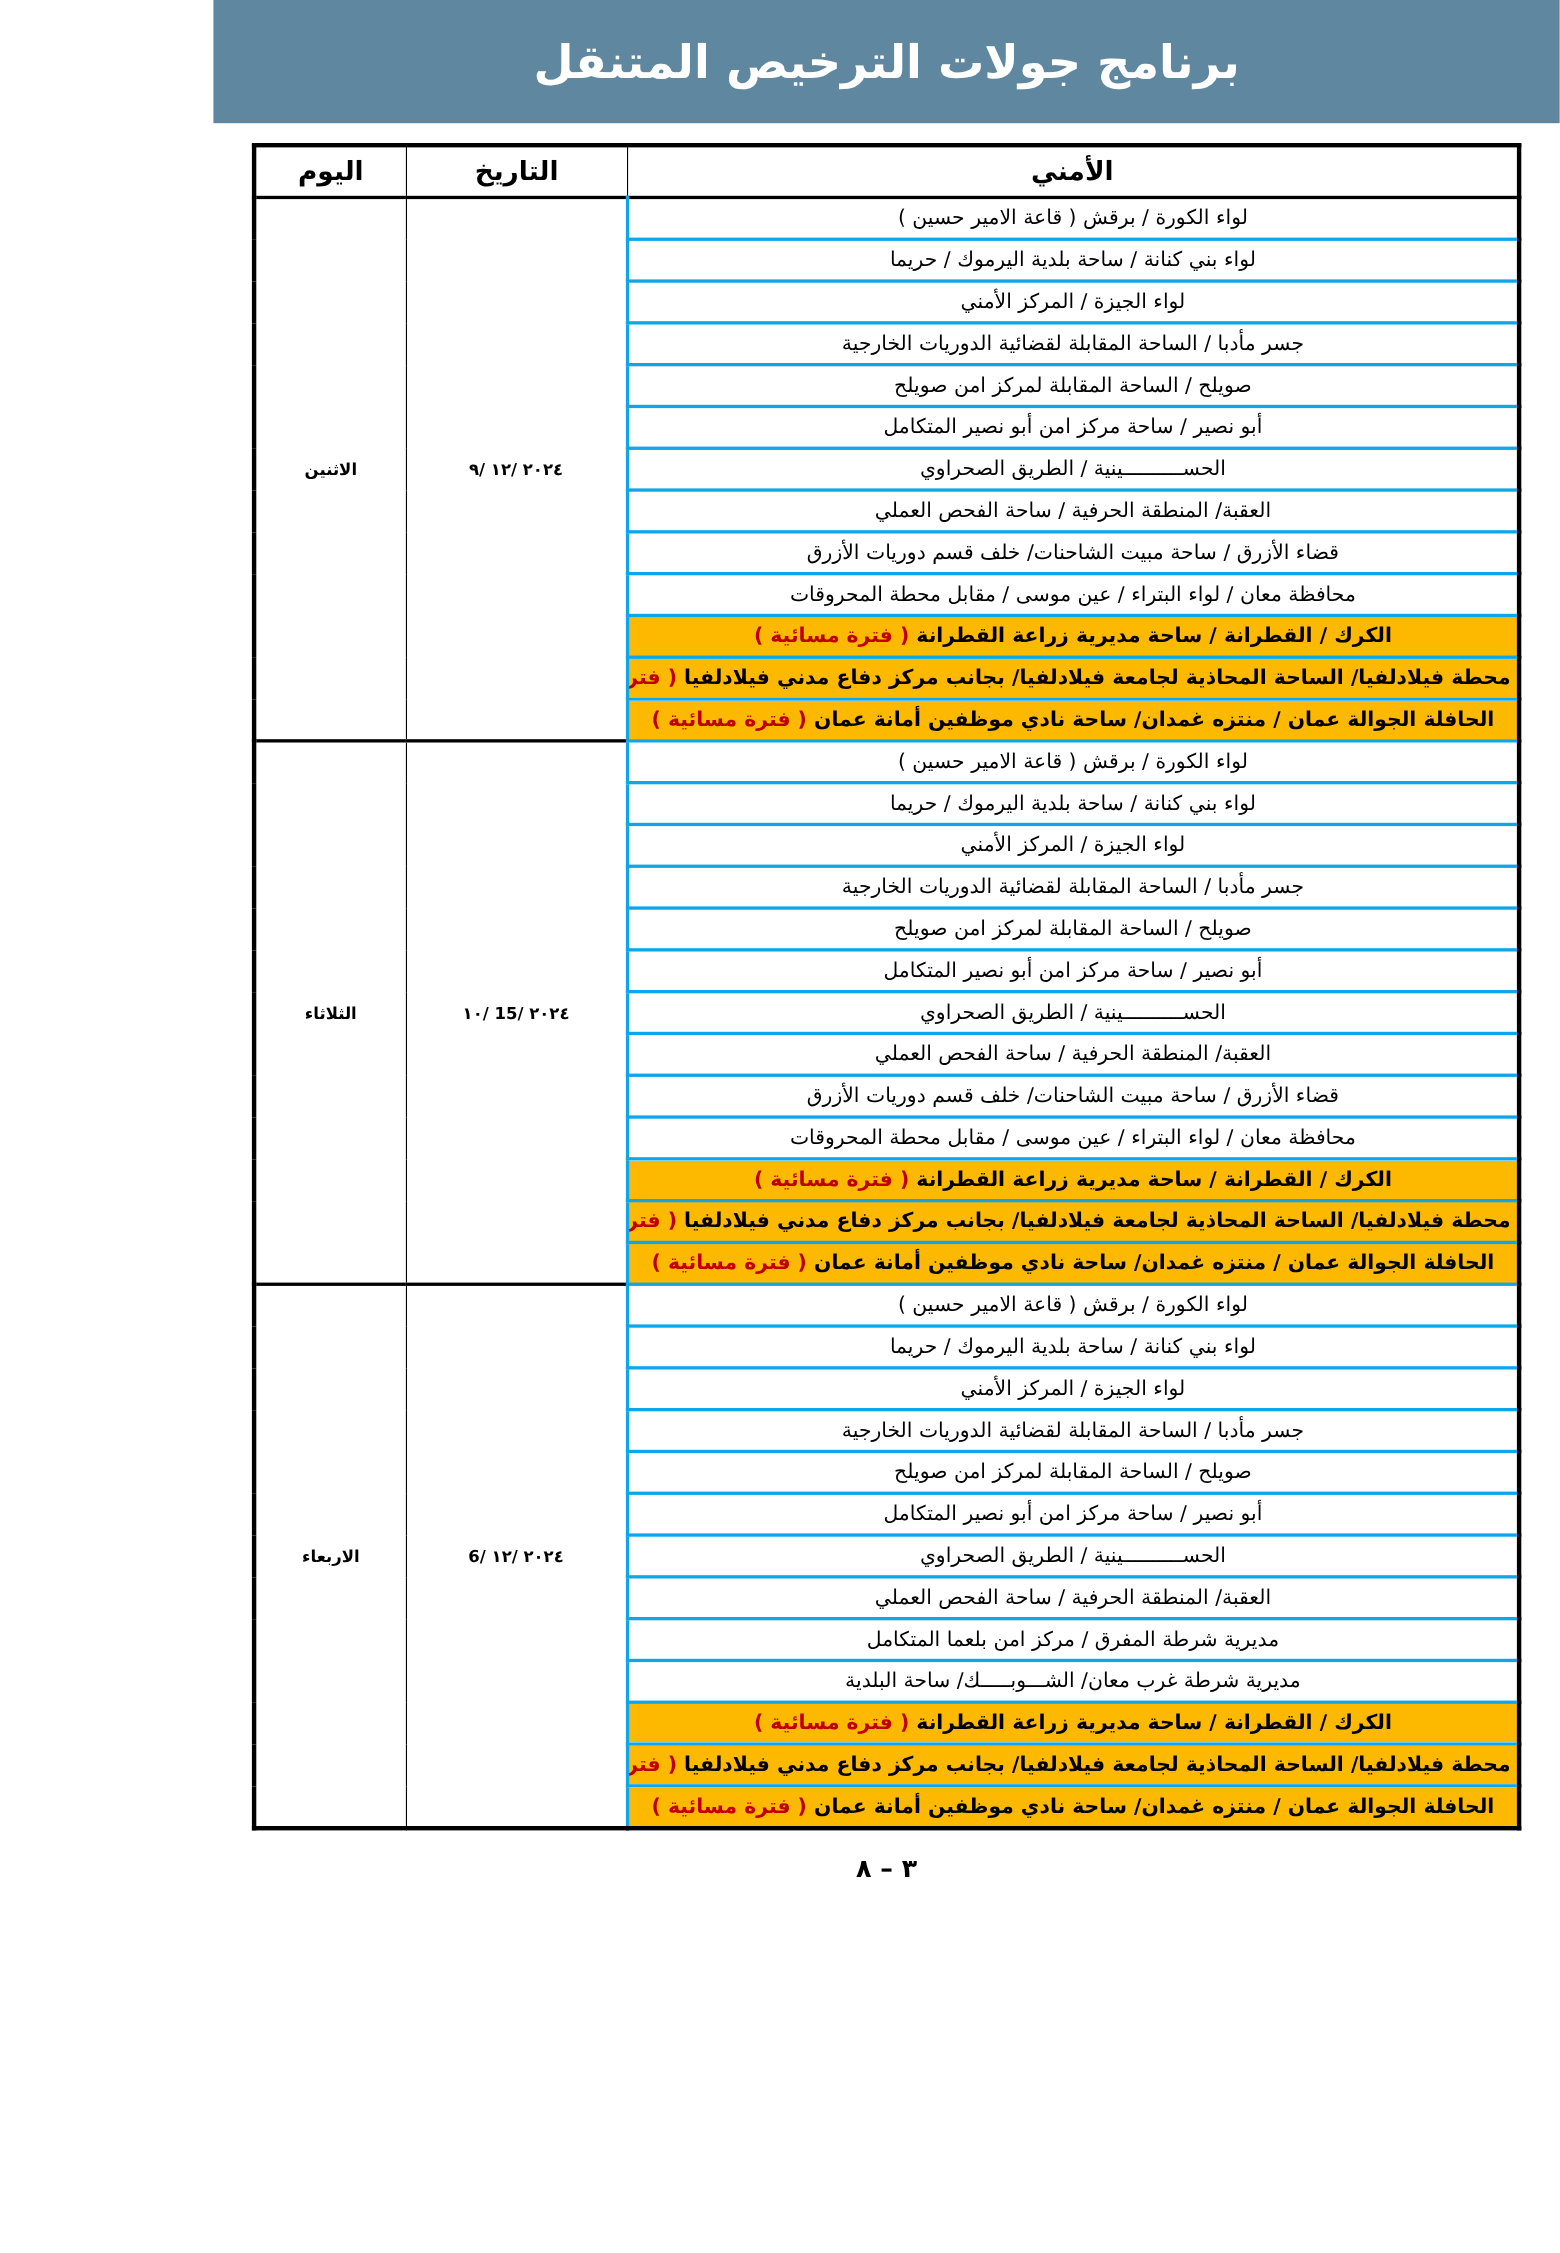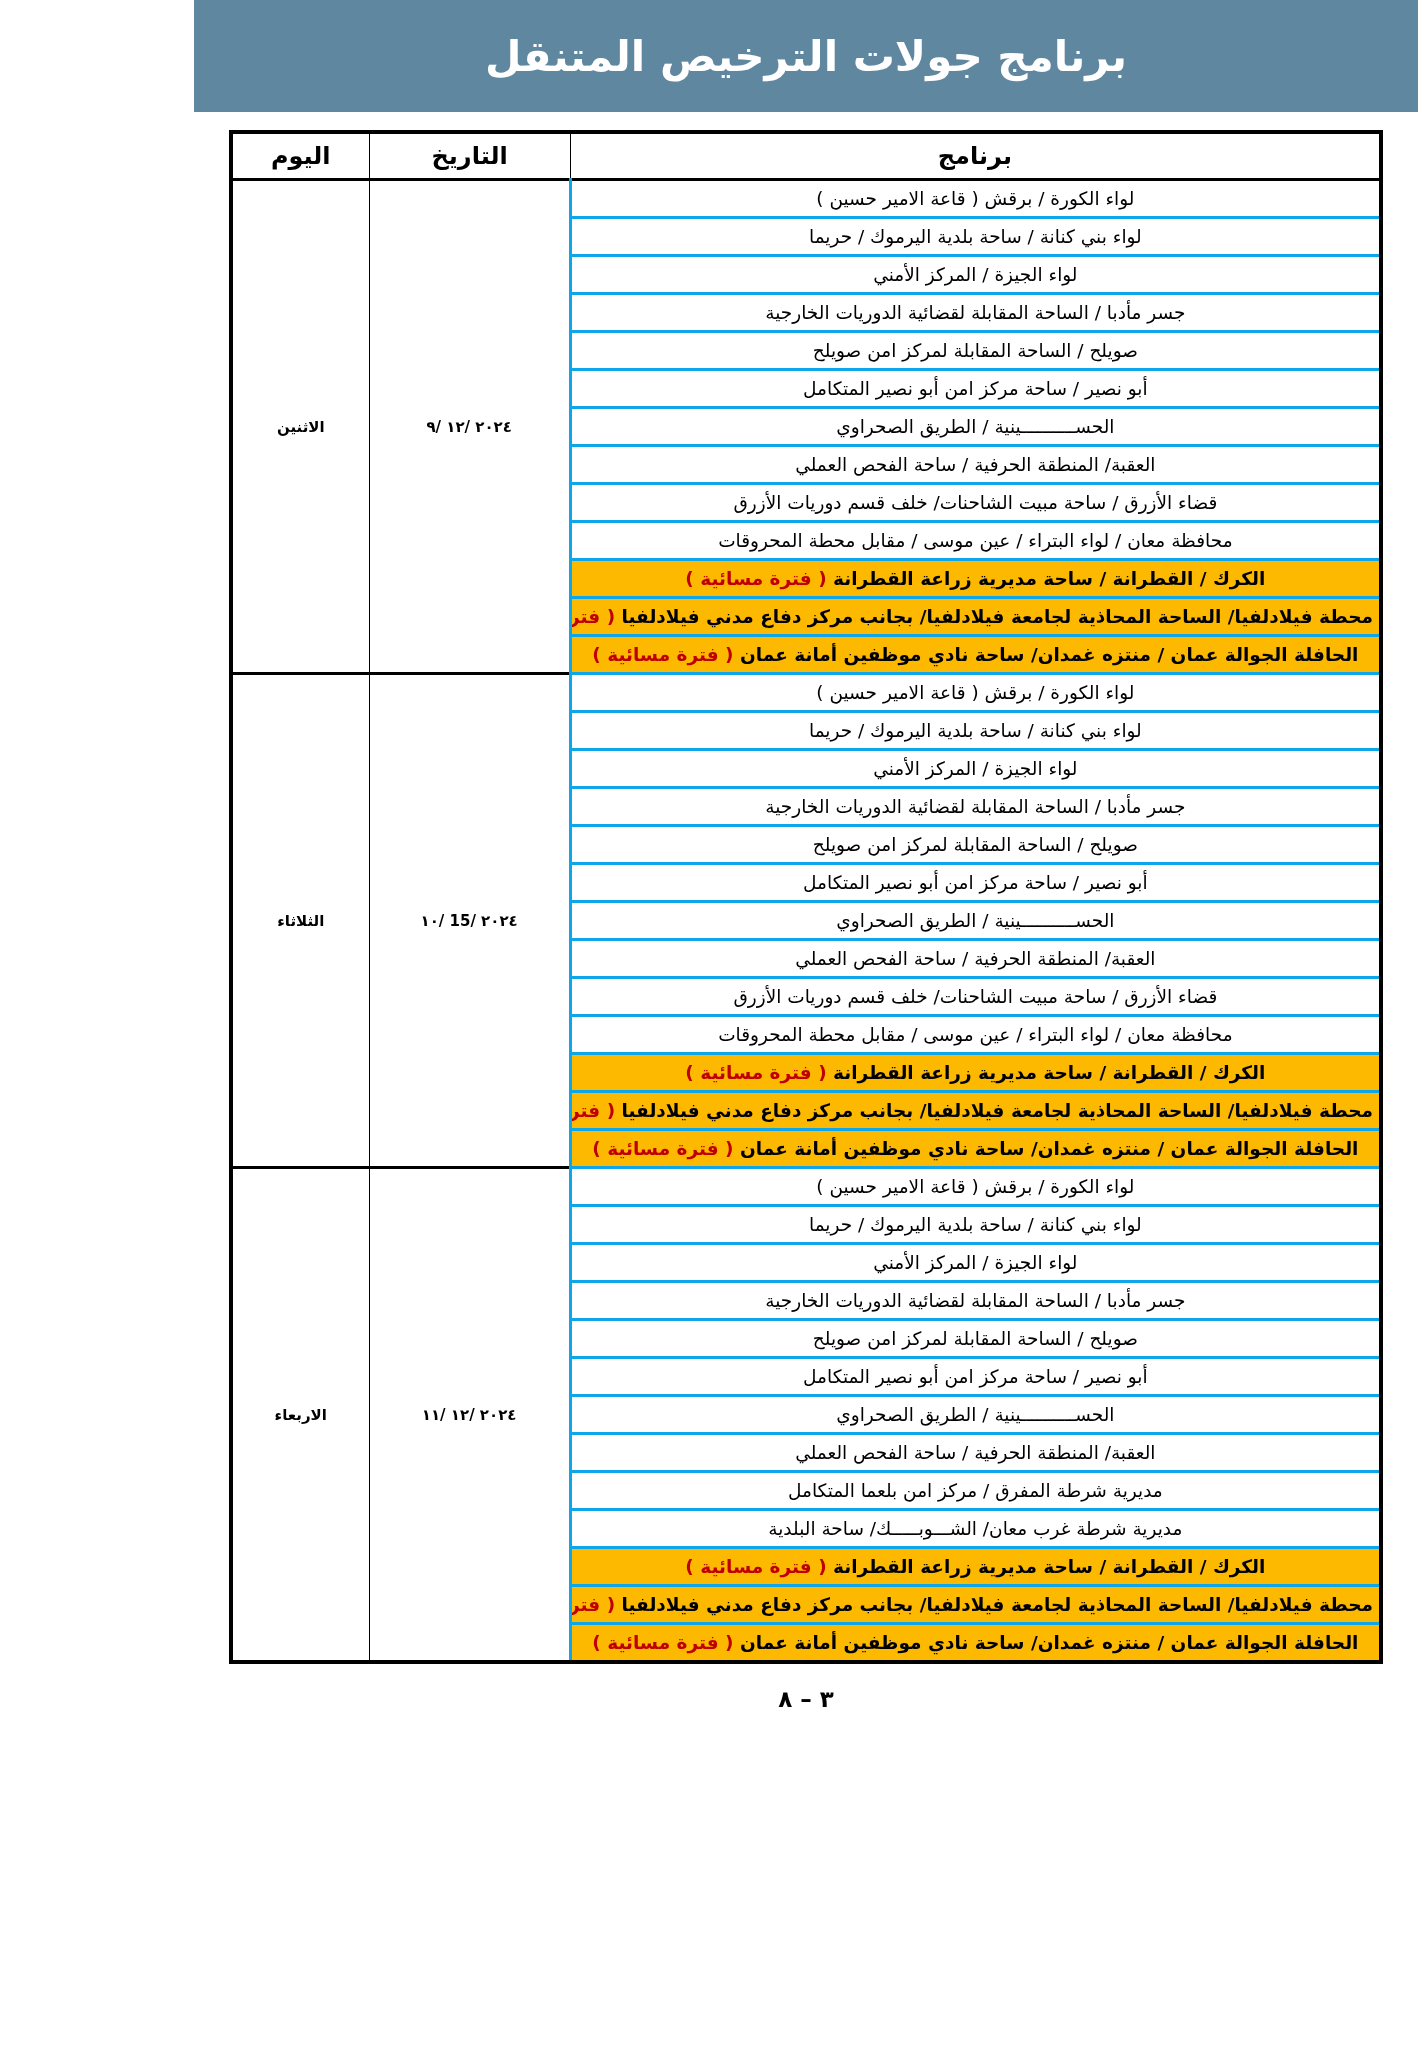--- a/index.html
+++ b/index.html
@@ -117,21 +117,21 @@
 
   <div class="content">
     <table class="schedule">
       <colgroup>
         <col class="col-area">
         <col class="col-date">
         <col class="col-day">
       </colgroup>
       <thead>
         <tr>
-          <th>برنامج</th>
+          <th>الأمني</th>
           <th>التاريخ</th>
           <th>اليوم</th>
         </tr>
       </thead>
       <tbody id="schedule-body">
           <tr class="group-start">
             <td class="area-cell">لواء الكورة  /  برقش ( قاعة الامير حسين )</td>
             <td class="date-cell" rowspan="13">٢٠٢٤ /١٢ /٩</td>
             <td class="day-cell" rowspan="13">الاثنين</td>
           </tr>
@@ -207,21 +207,21 @@
             <td class="area-cell highlight">الكرك  /  القطرانة  /  ساحة مديرية زراعة القطرانة  <span class="evening" style="color: rgb(192, 0, 0);">( فترة مسائية )</span></td>
           </tr>
           <tr>
             <td class="area-cell highlight">محطة فيلادلفيا/ الساحة المحاذية لجامعة فيلادلفيا/  بجانب مركز دفاع مدني فيلادلفيا  <span class="evening" style="color: rgb(192, 0, 0);">( فترة مسائية )</span></td>
           </tr>
           <tr>
             <td class="area-cell highlight">الحافلة الجوالة عمان /  منتزه غمدان/ ساحة نادي موظفين أمانة عمان  <span class="evening" style="color: rgb(192, 0, 0);">( فترة مسائية )</span></td>
           </tr>
           <tr class="group-start">
             <td class="area-cell">لواء الكورة  /  برقش ( قاعة الامير حسين )</td>
-            <td class="date-cell" rowspan="13">٢٠٢٤ /١٢ /١١</td>
+            <td class="date-cell" rowspan="13">٢٠٢٤ /١٢ /6</td>
             <td class="day-cell" rowspan="13">الاربعاء</td>
           </tr>
           <tr>
             <td class="area-cell">لواء بني كنانة / ساحة بلدية اليرموك / حريما</td>
           </tr>
           <tr>
             <td class="area-cell">لواء الجيزة  /  المركز الأمني</td>
           </tr>
           <tr>
             <td class="area-cell">جسر مأدبا  /  الساحة المقابلة لقضائية الدوريات الخارجية</td>

